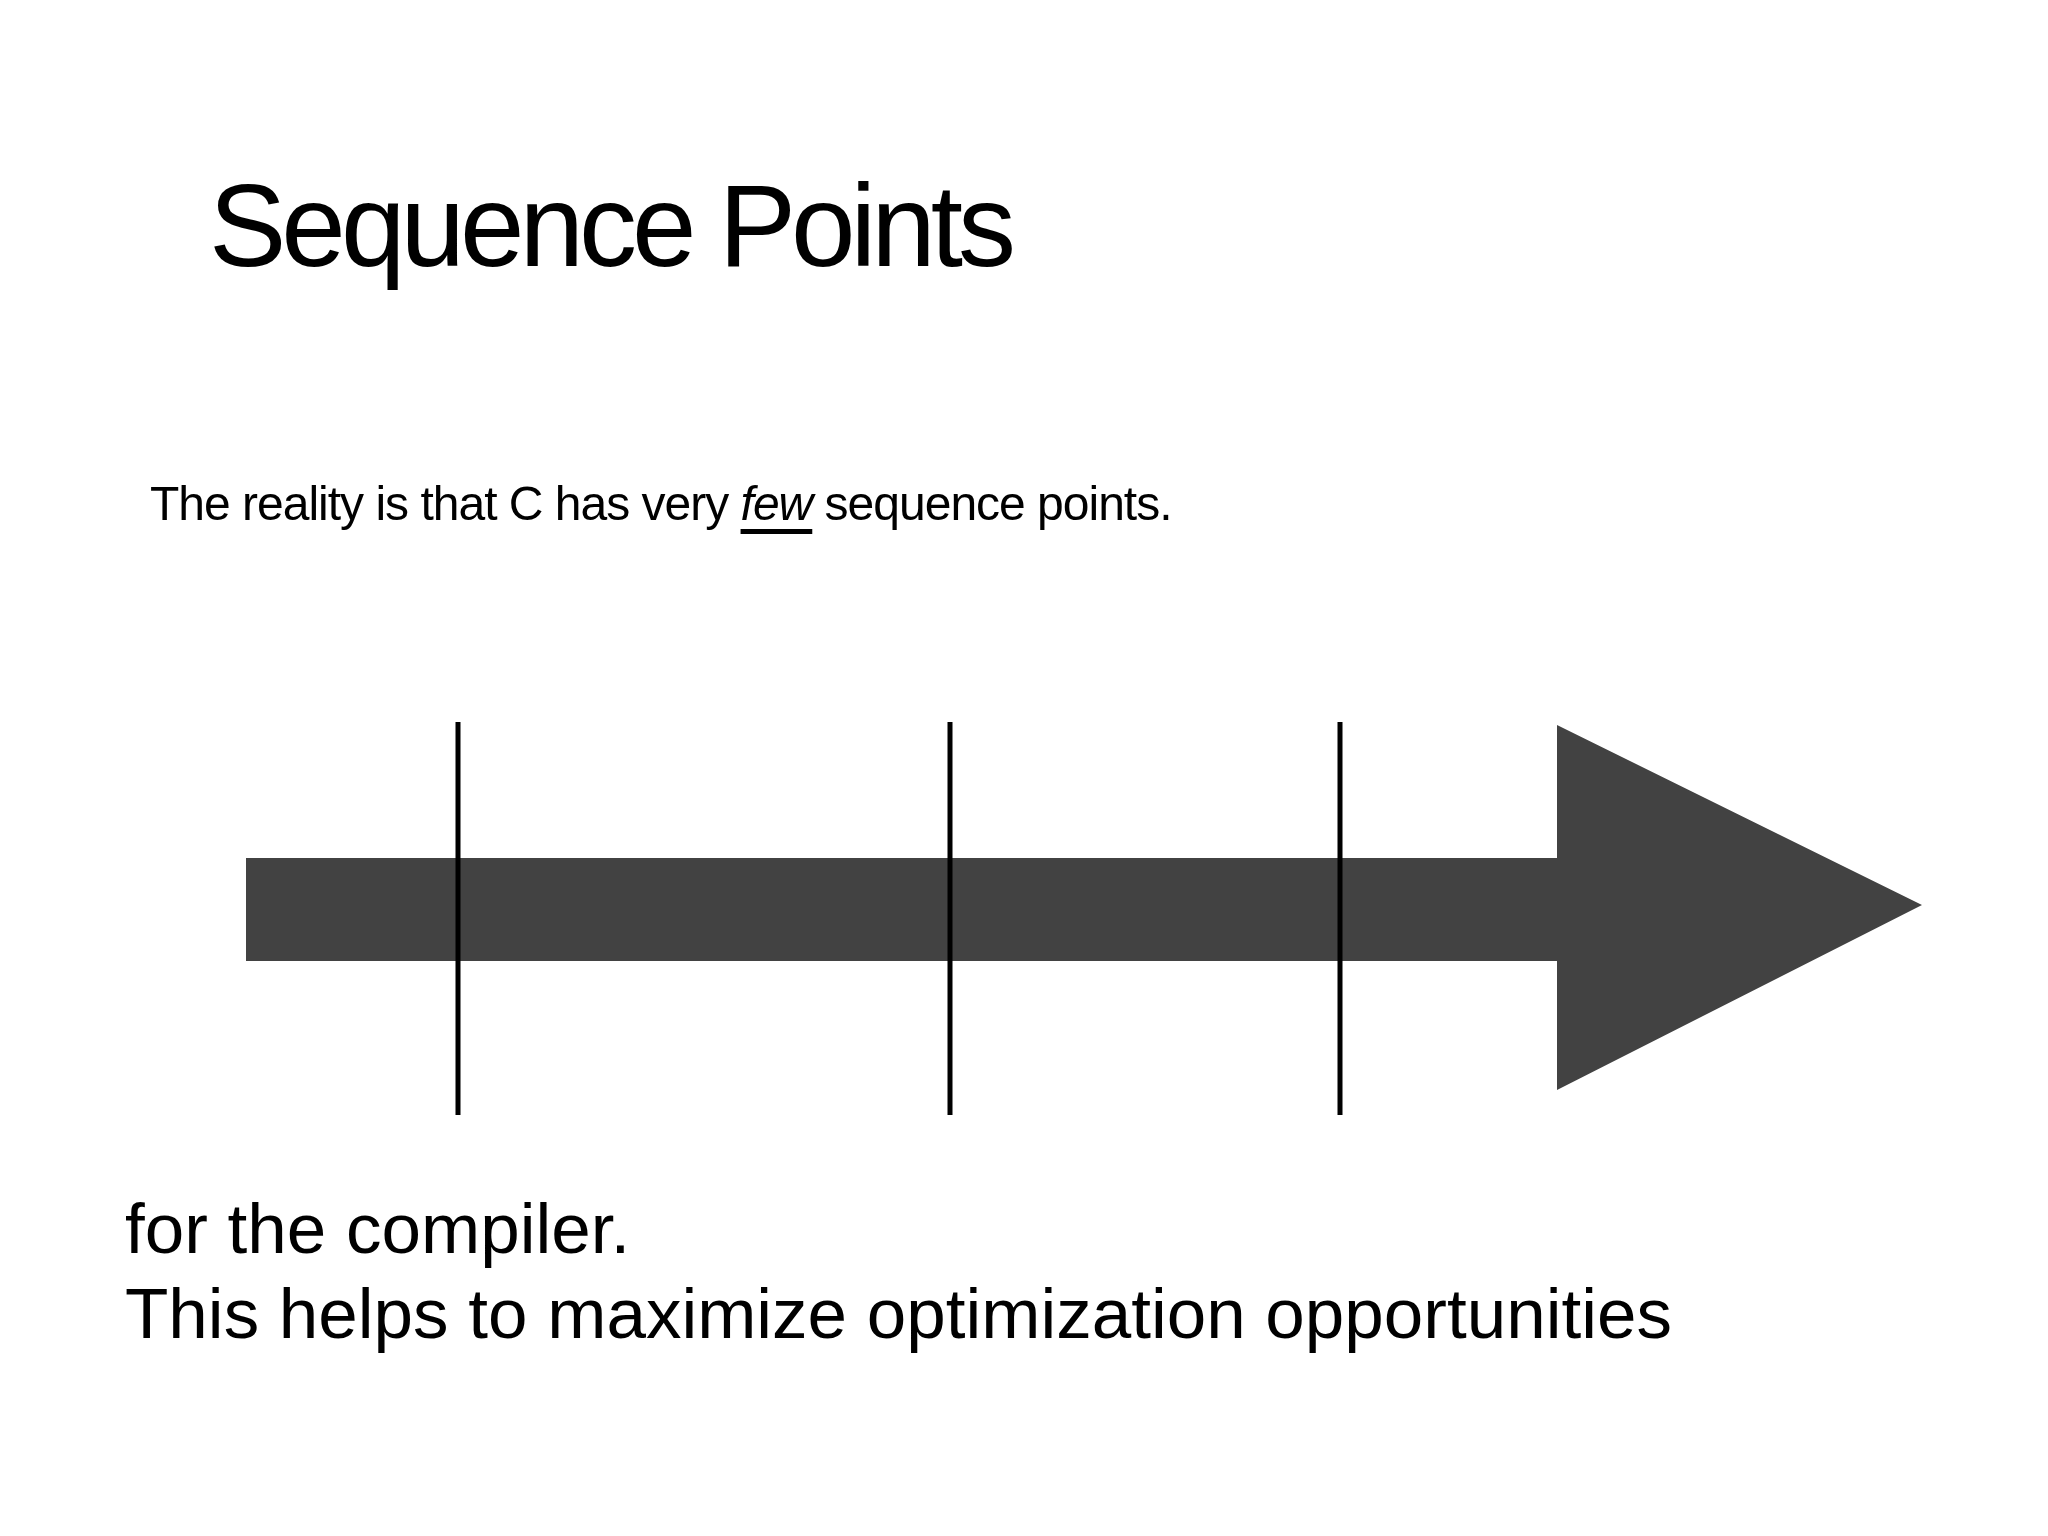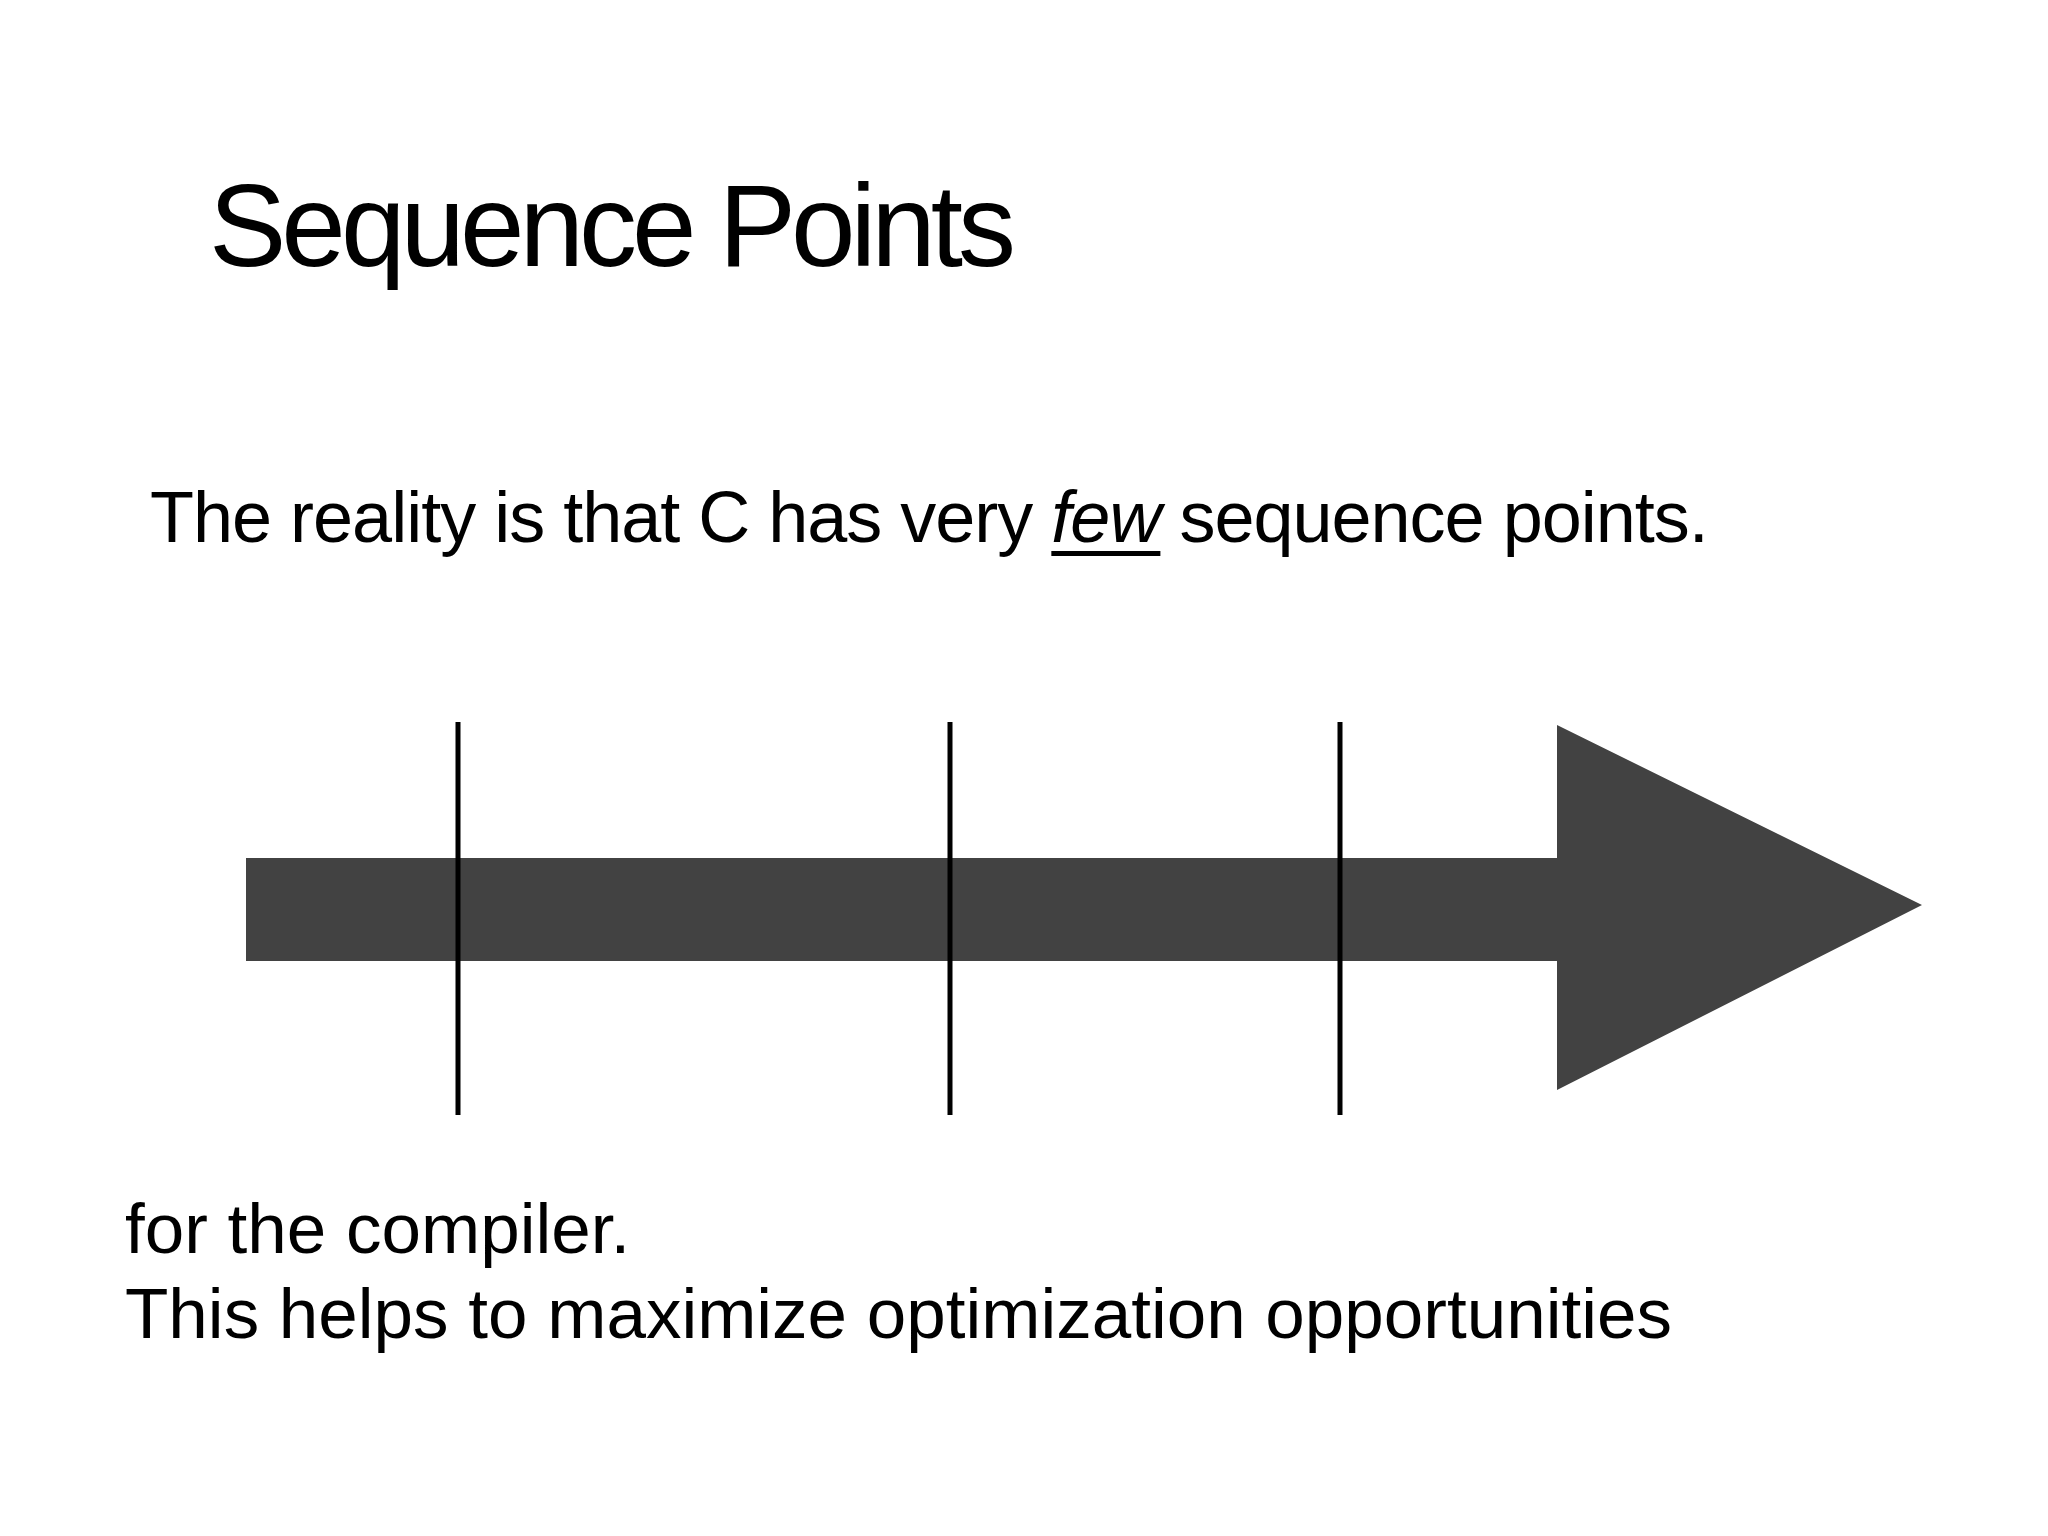--- a/index.html
+++ b/index.html
@@ -23,21 +23,21 @@
     font-size: 116px;
     letter-spacing: -5px;
     line-height: 1.15;
     white-space: nowrap;
     color: #000000;
   }
   .intro-sentence {
     position: absolute;
     left: 150px;
     top: 476px;
-    font-size: 72px;
+    font-size: 48px;
     letter-spacing: -1px;
     line-height: 1.15;
     white-space: nowrap;
     color: #000000;
   }
   .emphasis {
     font-style: italic;
     text-decoration: underline;
     text-decoration-thickness: 5px;
     text-underline-offset: 9px;

